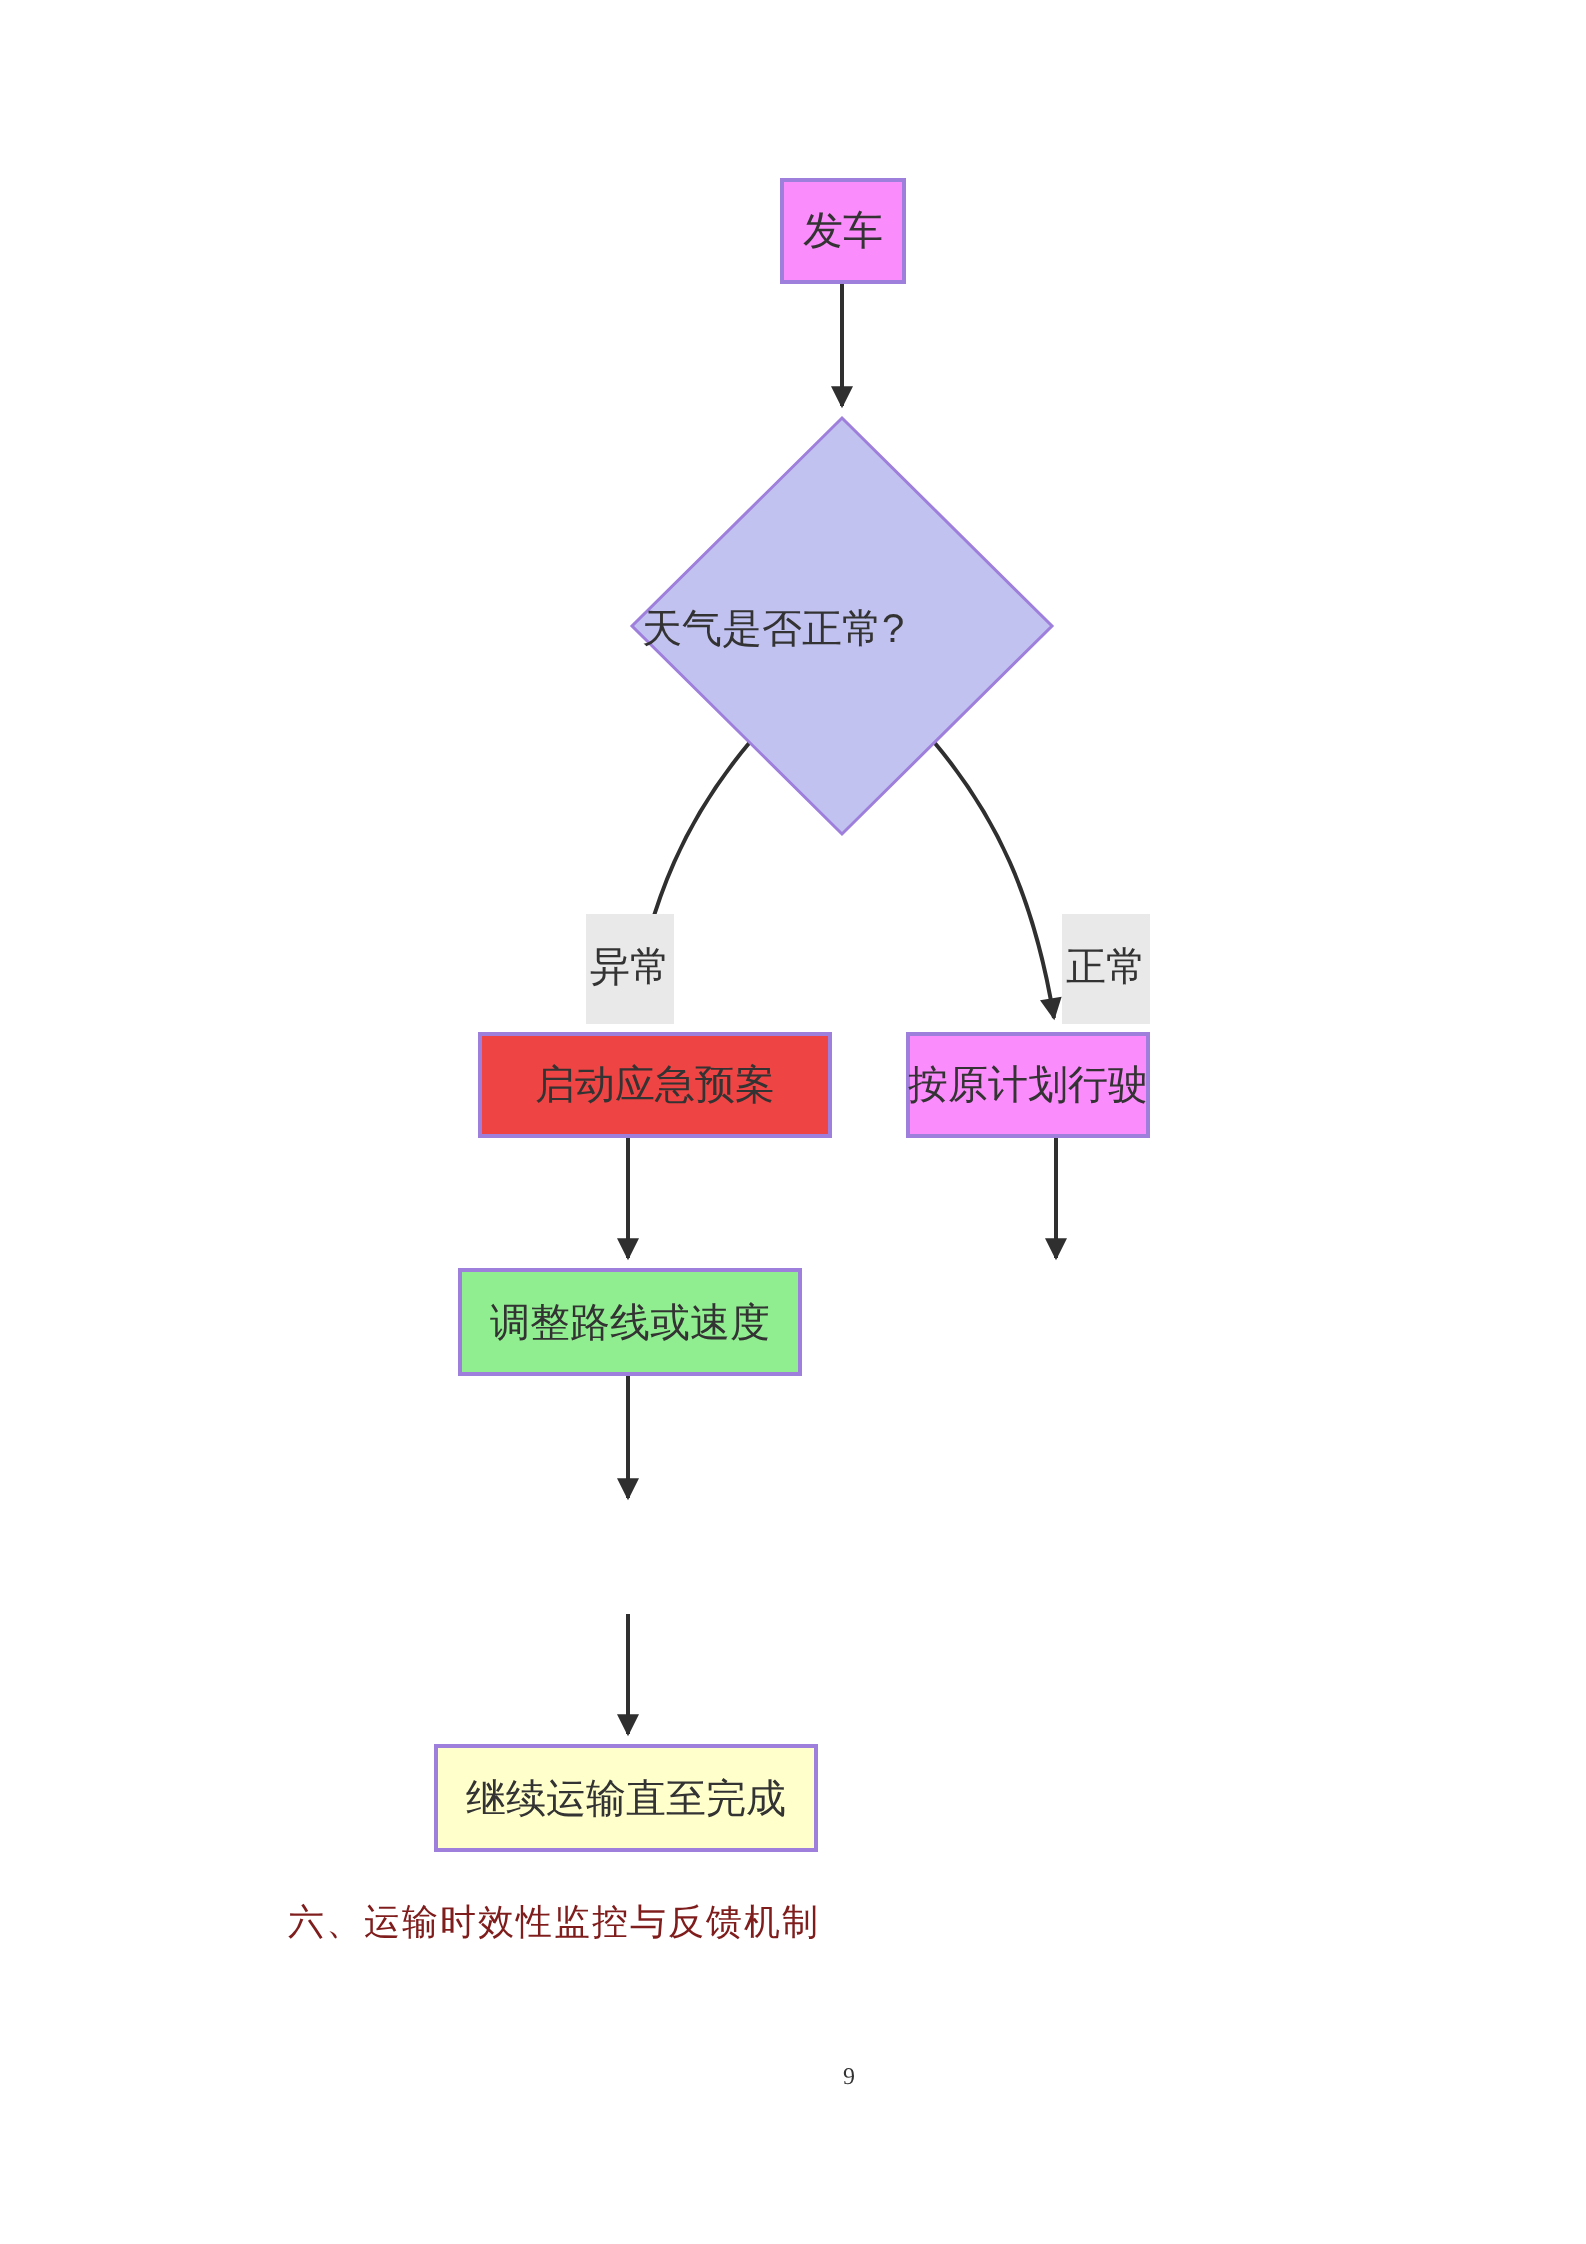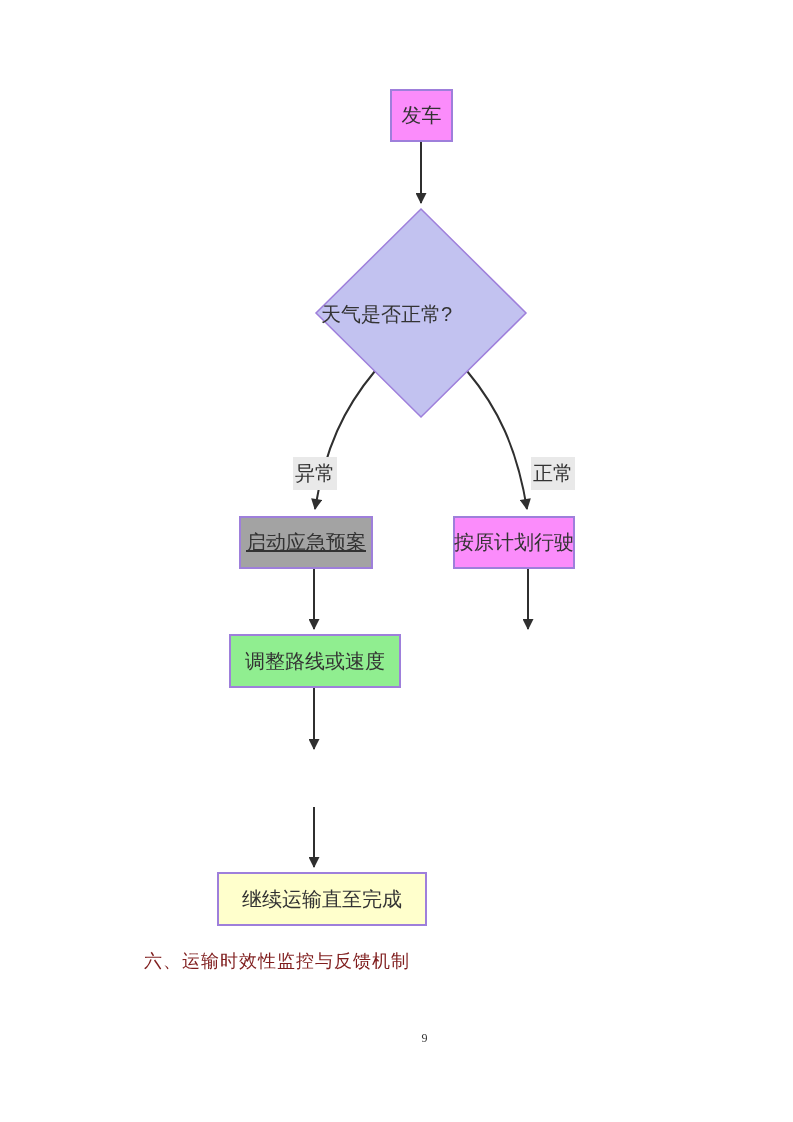--- a/index.html
+++ b/index.html
@@ -18,41 +18,41 @@
     box-sizing: border-box;
     border: 2px solid #9E7FDB;
     display: flex;
     align-items: center;
     justify-content: center;
     font-size: 20px;
     color: #333333;
     white-space: nowrap;
   }
   .node.start    { left: 376px; top:  89px; width:  63px; height: 53px; background: #FB8CFB; }
-  .node.emergency{ left: 225px; top: 516px; width: 134px; height: 53px; background: #a3a3a3; text-decoration: underline; }
+  .node.emergency{ left: 225px; top: 516px; width: 177px; height: 53px; background: #ef4444; }
   .node.planned  { left: 439px; top: 516px; width: 122px; height: 53px; background: #FB8CFB; }
   .node.adjust   { left: 215px; top: 634px; width: 172px; height: 54px; background: #90EE90; }
   .node.arrive   { left: 451px; top: 634px; width: 126px; height: 54px; background: #D8D8FA; }
   .node.notify   { left: 214px; top: 754px; width: 173px; height: 53px; background: #FF9595; }
-  .node.finish   { left: 203px; top: 872px; width: 210px; height: 54px; background: #FFFFCC; }
+  .node.finish   { left: 203px; top: 872px; width: 192px; height: 54px; background: #FFFFCC; }
   .decision-label {
     position: absolute;
     left: 307px; top: 301px; width: 200px;
     text-align: left;
     font-size: 20px;
     color: #333333;
     white-space: nowrap;
   }
   .edge-label {
     position: absolute;
     background: #E9E9E9;
     color: #333333;
     font-size: 20px;
     line-height: 23px;
-    padding: 5px 2px;
+    padding: 16px 2px;
     white-space: nowrap;
   }
   .edge-label.abnormal { left: 279px; top: 457px; }
   .edge-label.normal   { left: 517px; top: 457px; }
   .section-heading {
     position: absolute;
     left: 130px; top: 949px;
     font-family: "Liberation Serif", serif;
     font-weight: normal;
     font-size: 18px;

